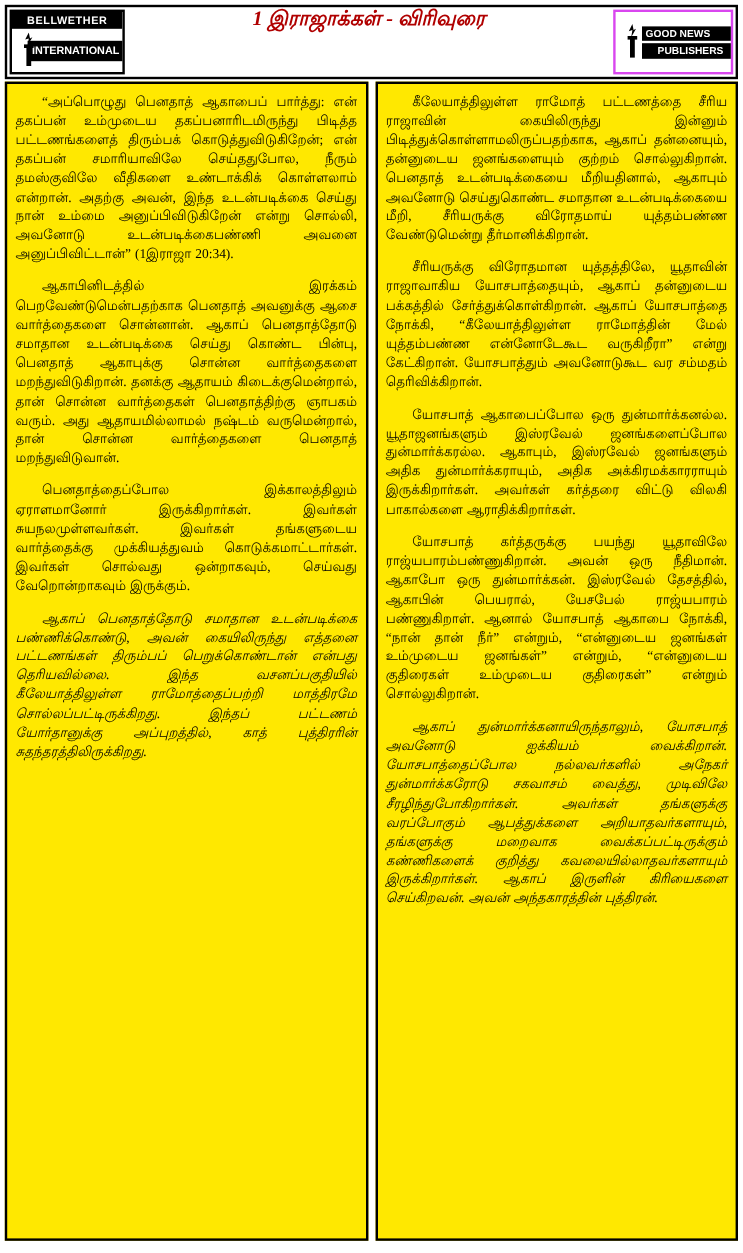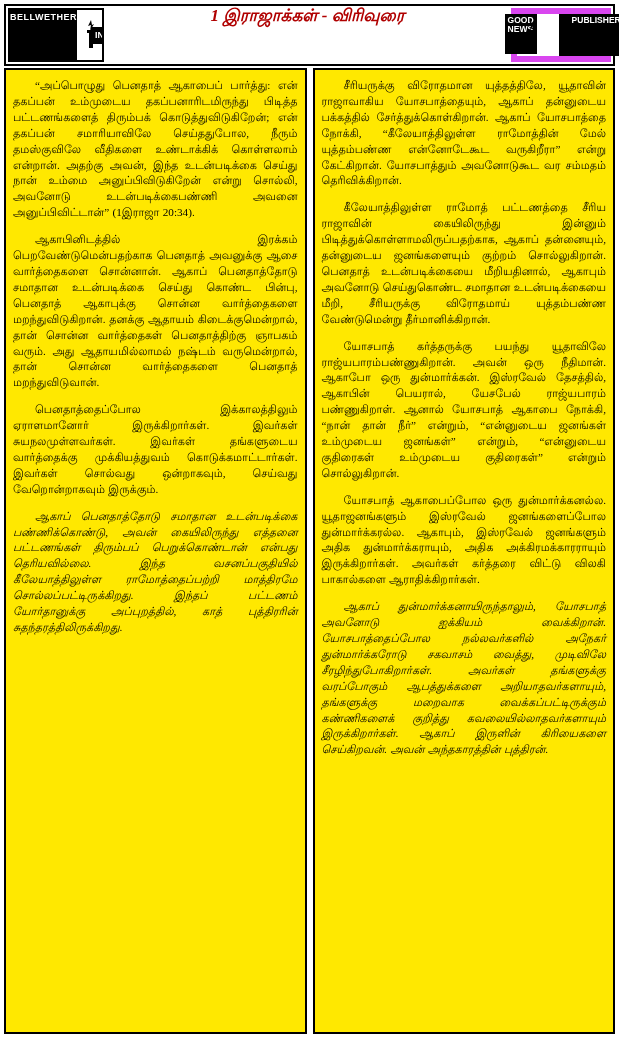--- a/index.html
+++ b/index.html
@@ -26,21 +26,21 @@
     height: 62px;
     box-sizing: border-box;
     background: #ffffff;
   }
   .logo-box {
     width: 96px;
     border: 2px solid #000;
     margin: 2px;
     box-sizing: border-box;
     display: flex;
-    flex-direction: row;
+    flex-direction: column;
     background: #ffffff;
     overflow: hidden;
   }
   .logo-top {
     background: #000;
     color: #fff;
     font-size: 9px;
     font-weight: bold;
     letter-spacing: 0.5px;
     text-align: center;
@@ -66,25 +66,25 @@
   .torch {
     position: absolute;
     left: 6px;
     top: 50%;
     transform: translateY(-50%);
     width: 16px;
     height: 30px;
   }
   .logo-right {
     width: 100px;
-    border: 6px solid #d946ef;
+    border: 2px solid #d946ef;
     margin: 2px;
     box-sizing: border-box;
     display: flex;
-    flex-direction: row;
+    flex-direction: column;
     justify-content: center;
     position: relative;
     background: #ffffff;
   }
   .logo-right .gn {
     background: #000;
     color: #fff;
     font-size: 8.5px;
     font-weight: bold;
     padding: 2px 3px;
@@ -191,22 +191,22 @@
   <div class="columns">
 
     <div class="col">
       <p class="para">“அப்பொழுது பெனதாத் ஆகாபைப் பார்த்து: என் தகப்பன் உம்முடைய தகப்பனாரிடமிருந்து பிடித்த பட்டணங்களைத் திரும்பக் கொடுத்துவிடுகிறேன்; என் தகப்பன் சமாரியாவிலே செய்ததுபோல, நீரும் தமஸ்குவிலே வீதிகளை உண்டாக்கிக் கொள்ளலாம் என்றான். அதற்கு அவன், இந்த உடன்படிக்கை செய்து நான் உம்மை அனுப்பிவிடுகிறேன் என்று சொல்லி, அவனோடு உடன்படிக்கைபண்ணி அவனை அனுப்பிவிட்டான்” (1இராஜா 20:34).</p>
       <p class="para">ஆகாபினிடத்தில் இரக்கம் பெறவேண்டுமென்பதற்காக பெனதாத் அவனுக்கு ஆசை வார்த்தைகளை சொன்னான். ஆகாப் பெனதாத்தோடு சமாதான உடன்படிக்கை செய்து கொண்ட பின்பு, பெனதாத் ஆகாபுக்கு சொன்ன வார்த்தைகளை மறந்துவிடுகிறான். தனக்கு ஆதாயம் கிடைக்குமென்றால், தான் சொன்ன வார்த்தைகள் பெனதாத்திற்கு ஞாபகம் வரும். அது ஆதாயமில்லாமல் நஷ்டம் வருமென்றால், தான் சொன்ன வார்த்தைகளை பெனதாத் மறந்துவிடுவான்.</p>
       <p class="para">பெனதாத்தைப்போல இக்காலத்திலும் ஏராளமானோர் இருக்கிறார்கள். இவர்கள் சுயநலமுள்ளவர்கள். இவர்கள் தங்களுடைய வார்த்தைக்கு முக்கியத்துவம் கொடுக்கமாட்டார்கள். இவர்கள் சொல்வது ஒன்றாகவும், செய்வது வேறொன்றாகவும் இருக்கும்.</p>
       <p class="para">ஆகாப் பெனதாத்தோடு சமாதான உடன்படிக்கை பண்ணிக்கொண்டு, அவன் கையிலிருந்து எத்தனை பட்டணங்கள் திரும்பப் பெறுக்கொண்டான் என்பது தெரியவில்லை. இந்த வசனப்பகுதியில் கீலேயாத்திலுள்ள ராமோத்தைப்பற்றி மாத்திரமே சொல்லப்பட்டிருக்கிறது. இந்தப் பட்டணம் யோர்தானுக்கு அப்புறத்தில், காத் புத்திரரின் சுதந்தரத்திலிருக்கிறது.</p>
     </div>
 
     <div class="col">
+      <p class="para">கீலேயாத்திலுள்ள ராமோத் பட்டணத்தை சீரிய ராஜாவின் கையிலிருந்து இன்னும் பிடித்துக்கொள்ளாமலிருப்பதற்காக, ஆகாப் தன்னையும், தன்னுடைய ஜனங்களையும் குற்றம் சொல்லுகிறான். பெனதாத் உடன்படிக்கையை மீறியதினால், ஆகாபும் அவனோடு செய்துகொண்ட சமாதான உடன்படிக்கையை மீறி, சீரியருக்கு விரோதமாய் யுத்தம்பண்ண வேண்டுமென்று தீர்மானிக்கிறான்.</p>
       <p class="para">சீரியருக்கு விரோதமான யுத்தத்திலே, யூதாவின் ராஜாவாகிய யோசபாத்தையும், ஆகாப் தன்னுடைய பக்கத்தில் சேர்த்துக்கொள்கிறான். ஆகாப் யோசபாத்தை நோக்கி, “கீலேயாத்திலுள்ள ராமோத்தின் மேல் யுத்தம்பண்ண என்னோடேகூட வருகிறீரா” என்று கேட்கிறான். யோசபாத்தும் அவனோடுகூட வர சம்மதம் தெரிவிக்கிறான்.</p>
-      <p class="para">கீலேயாத்திலுள்ள ராமோத் பட்டணத்தை சீரிய ராஜாவின் கையிலிருந்து இன்னும் பிடித்துக்கொள்ளாமலிருப்பதற்காக, ஆகாப் தன்னையும், தன்னுடைய ஜனங்களையும் குற்றம் சொல்லுகிறான். பெனதாத் உடன்படிக்கையை மீறியதினால், ஆகாபும் அவனோடு செய்துகொண்ட சமாதான உடன்படிக்கையை மீறி, சீரியருக்கு விரோதமாய் யுத்தம்பண்ண வேண்டுமென்று தீர்மானிக்கிறான்.</p>
+      <p class="para">யோசபாத் ஆகாபைப்போல ஒரு துன்மார்க்கனல்ல. யூதாஜனங்களும் இஸ்ரவேல் ஜனங்களைப்போல துன்மார்க்கரல்ல. ஆகாபும், இஸ்ரவேல் ஜனங்களும் அதிக துன்மார்க்கராயும், அதிக அக்கிரமக்காரராயும் இருக்கிறார்கள். அவர்கள் கர்த்தரை விட்டு விலகி பாகால்களை ஆராதிக்கிறார்கள்.</p>
       <p class="para">யோசபாத் கர்த்தருக்கு பயந்து யூதாவிலே ராஜ்யபாரம்பண்ணுகிறான். அவன் ஒரு நீதிமான். ஆகாபோ ஒரு துன்மார்க்கன். இஸ்ரவேல் தேசத்தில், ஆகாபின் பெயரால், யேசபேல் ராஜ்யபாரம் பண்ணுகிறாள். ஆனால் யோசபாத் ஆகாபை நோக்கி, “நான் தான் நீர்” என்றும், “என்னுடைய ஜனங்கள் உம்முடைய ஜனங்கள்” என்றும், “என்னுடைய குதிரைகள் உம்முடைய குதிரைகள்” என்றும் சொல்லுகிறான்.</p>
-      <p class="para">யோசபாத் ஆகாபைப்போல ஒரு துன்மார்க்கனல்ல. யூதாஜனங்களும் இஸ்ரவேல் ஜனங்களைப்போல துன்மார்க்கரல்ல. ஆகாபும், இஸ்ரவேல் ஜனங்களும் அதிக துன்மார்க்கராயும், அதிக அக்கிரமக்காரராயும் இருக்கிறார்கள். அவர்கள் கர்த்தரை விட்டு விலகி பாகால்களை ஆராதிக்கிறார்கள்.</p>
       <p class="para">ஆகாப் துன்மார்க்கனாயிருந்தாலும், யோசபாத் அவனோடு ஐக்கியம் வைக்கிறான். யோசபாத்தைப்போல நல்லவர்களில் அநேகர் துன்மார்க்கரோடு சகவாசம் வைத்து, முடிவிலே சீரழிந்துபோகிறார்கள். அவர்கள் தங்களுக்கு வரப்போகும் ஆபத்துக்களை அறியாதவர்களாயும், தங்களுக்கு மறைவாக வைக்கப்பட்டிருக்கும் கண்ணிகளைக் குறித்து கவலையில்லாதவர்களாயும் இருக்கிறார்கள். ஆகாப் இருளின் கிரியைகளை செய்கிறவன். அவன் அந்தகாரத்தின் புத்திரன்.</p>
     </div>
 
   </div>
 
 </div>
 
 </body></html>

